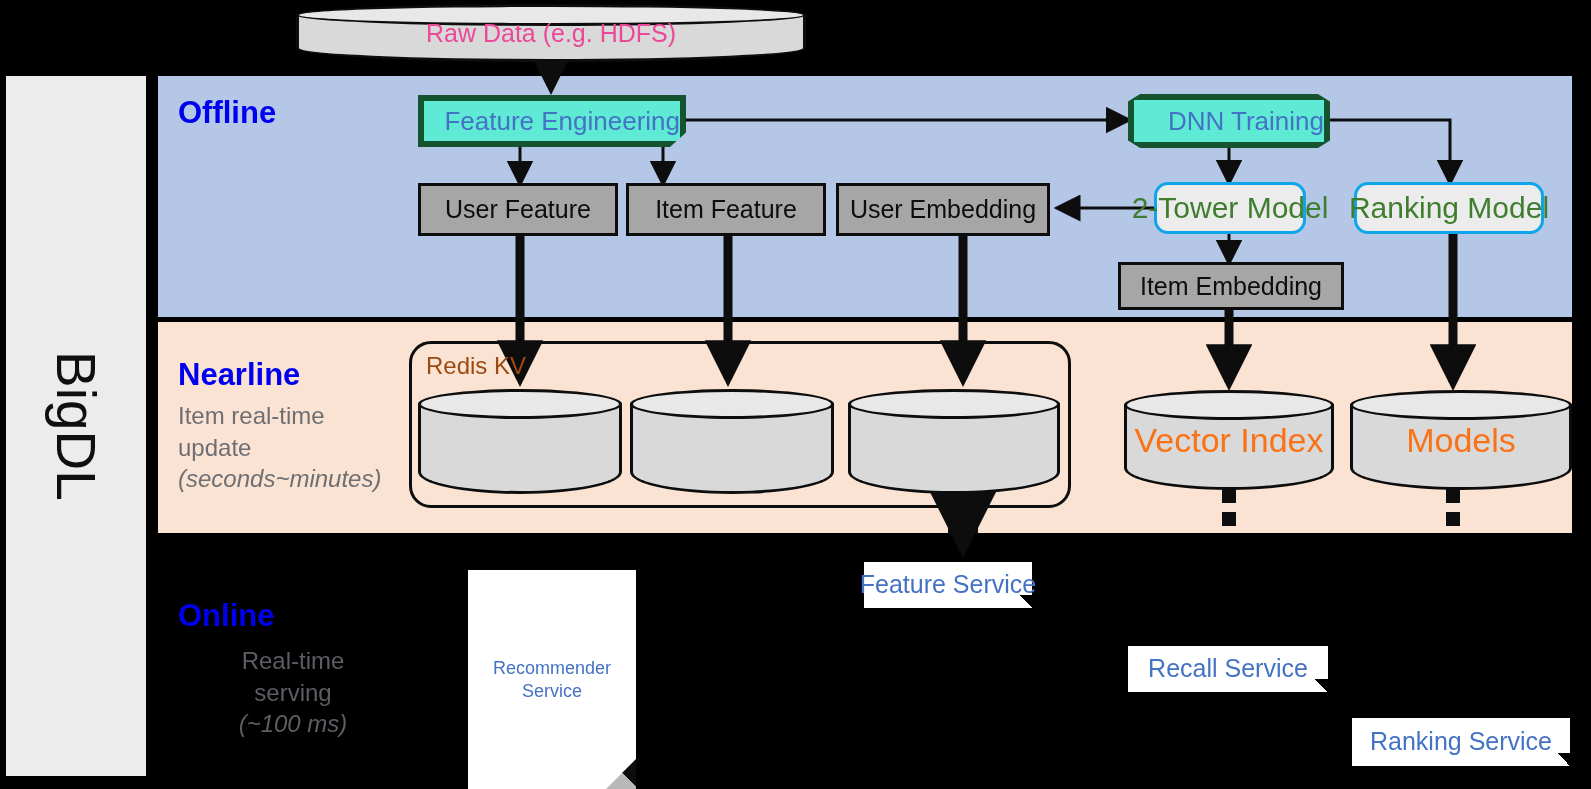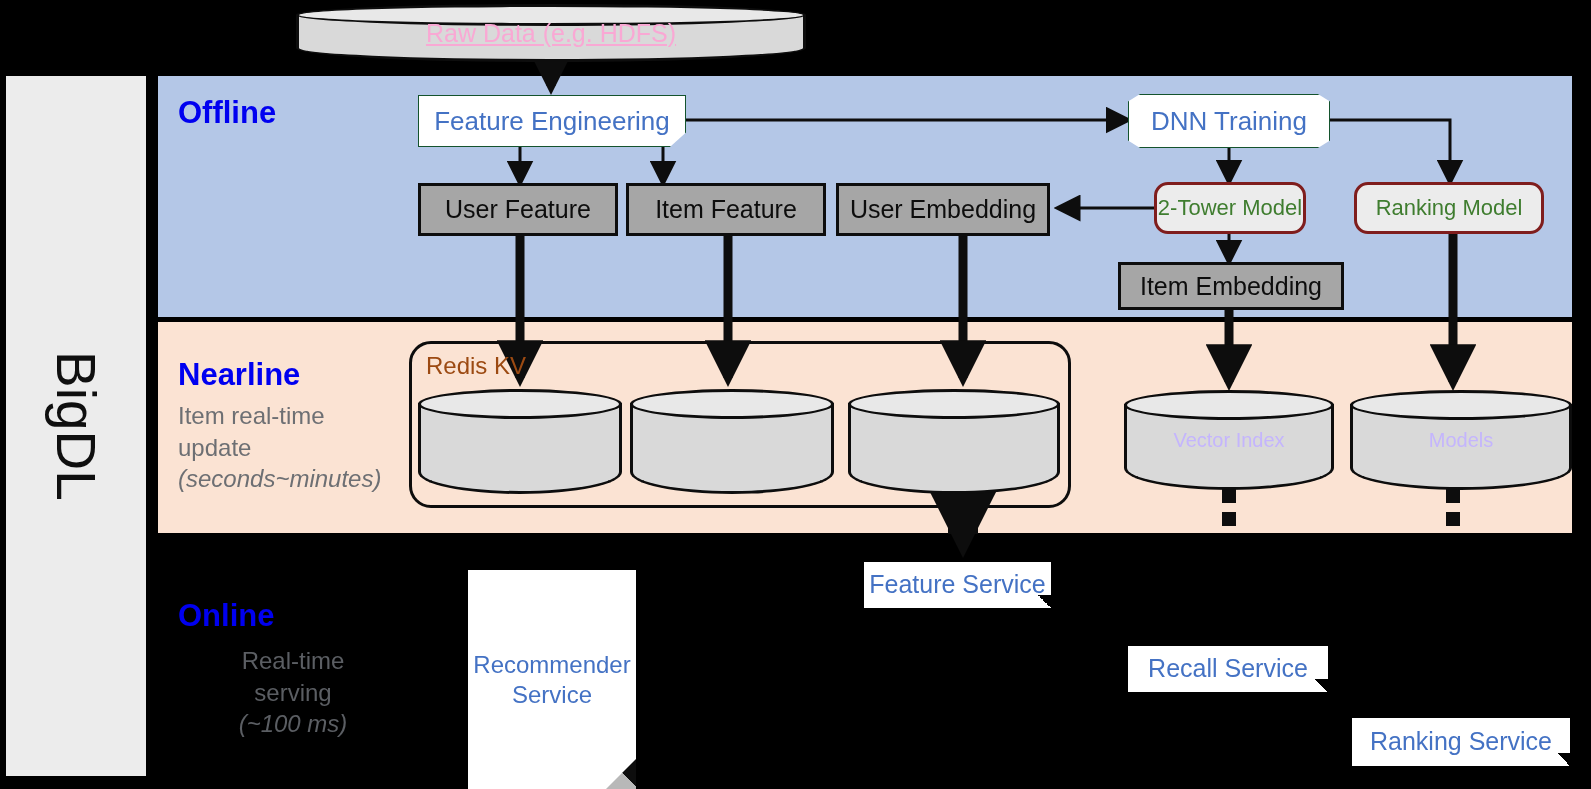--- a/index.html
+++ b/index.html
@@ -80,31 +80,32 @@
   .databox {
     background: #a6a6a6;
     border: 3px solid #0d0d0d;
     color: #0d0d0d;
     font-size: 25px;
   }
 
   
   .proc-round {
     background: #ececec;
-    border: 3px solid #7f1d1d;
+    border: 3px solid #0ea5e9;
     border-radius: 14px;
     color: #3f7d2f;
-    font-size: 22px;
+    font-size: 30px;
   }
   
   .proc-notch {
-    background: #ffffff;
-    border: 1px solid #14532d;
+    background: #5eead4;
+    border: 6px solid #14532d;
     color: #4472c4;
     font-size: 26px;
+    justify-content: flex-end;
   }
   #proc-feature-eng {
     clip-path: polygon(0 0, 100% 0, 100% 72%, 94% 100%, 0 100%, 0 0);
   }
   #proc-dnn-training {
     border-radius: 4px;
     clip-path: polygon(
       6% 0, 94% 0, 100% 14%, 100% 86%, 94% 100%,
       6% 100%, 0 86%, 0 14%);
   }
@@ -116,21 +117,21 @@
     font-size: 25px;
     line-height: 1.25;
   }
   .service .fold {
     position: absolute;
     right: 0; bottom: 0;
     width: 13px; height: 13px;
     background: linear-gradient(225deg, #000 0 50%, transparent 50% 100%);
   }
   #svc-recommender {
-    font-size: 24px;
+    font-size: 18px;
     white-space: normal;
     flex-direction: column;
   }
   #svc-recommender .fold-big {
     position: absolute;
     right: 0; bottom: 0;
     width: 30px; height: 30px;
     background: linear-gradient(225deg, #0d0d0d 0 46%, #b8b8b8 46% 100%);
     clip-path: polygon(100% 0, 100% 100%, 0 100%);
   }
@@ -151,29 +152,29 @@
     left: 0; right: 0; top: 0; height: 30px;
     background: #e8e8e8;
     border: 3px solid #0d0d0d;
     border-radius: 50% / 50%;
     box-sizing: border-box;
   }
   .cyl .label {
     position: absolute;
     left: 0; right: 0; top: 0; bottom: 0;
     display: flex; align-items: center; justify-content: center;
-    color: #c4b5fd;
-    font-size: 20px;
+    color: #f97316;
+    font-size: 34px;
     white-space: nowrap;
   }
   
   #cyl-rawdata { left: 296px; top: 4px; width: 510px; height: 58px; }
   #cyl-rawdata .top { height: 22px; }
   #cyl-rawdata .body { top: 11px; border-radius: 0 0 50% 50% / 0 0 14px 14px; }
-  #cyl-rawdata .label { color: #f9a8d4; font-size: 25px; text-decoration: underline; }
+  #cyl-rawdata .label { color: #ec4899; font-size: 25px; }
 
   
   #redis-container {
     position: absolute;
     left: 409px; top: 341px; width: 662px; height: 167px;
     border: 3px solid #0d0d0d;
     border-radius: 22px;
     box-sizing: border-box;
   }
   #redis-label {
@@ -331,21 +332,21 @@
     <div class="top"></div>
     <div class="label">Models</div>
   </div>
 
   <div class="box service" id="svc-recommender" style="left:468px; top:570px; width:168px; height:219px;">
     <span>Recommender</span>
     <span>Service</span>
     <span class="fold-big"></span>
   </div>
 
-  <div class="box service" style="left:864px; top:562px; width:187px; height:46px;">
+  <div class="box service" style="left:864px; top:562px; width:168px; height:46px;">
     <span>Feature Service</span>
     <span class="fold"></span>
   </div>
 
   <div class="box service" style="left:1128px; top:646px; width:200px; height:46px;">
     <span>Recall Service</span>
     <span class="fold"></span>
   </div>
 
   <div class="box service" style="left:1352px; top:718px; width:218px; height:48px;">

